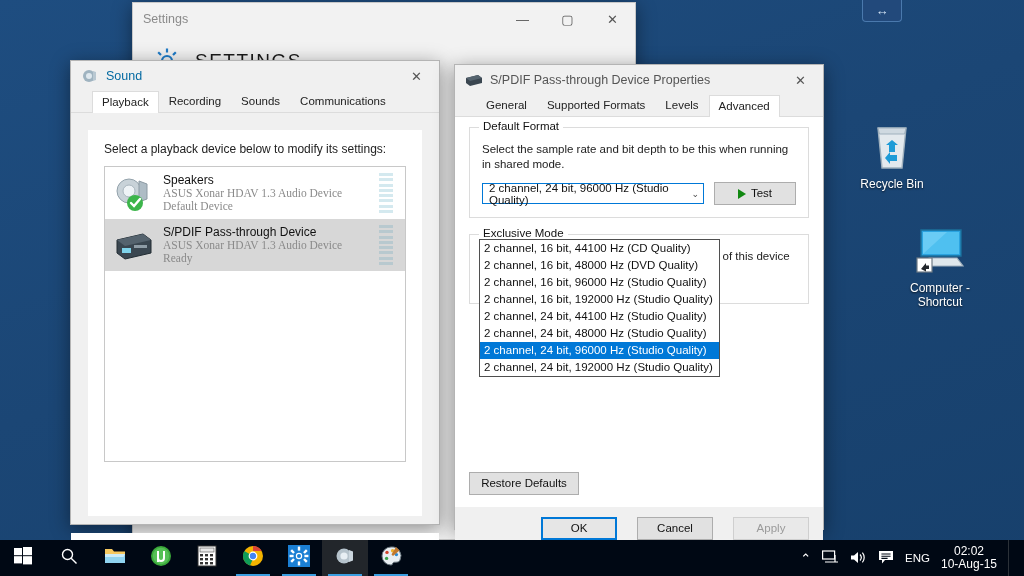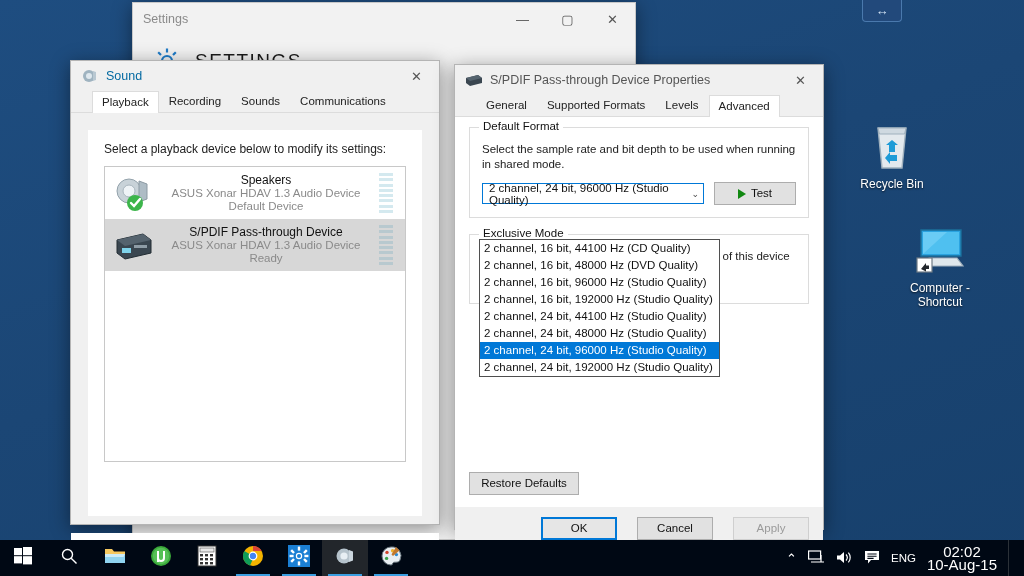--- a/index.html
+++ b/index.html
@@ -70,23 +70,23 @@
     background:#fff; border-color:#dcdcdc; position:relative; top:1px;
   }
   .panel { background:#fff; margin:17px; padding:12px 16px 0 16px; height:386px; }
   .panel-note { font-size:12px; color:#222; margin-bottom:10px; }
   .devlist {
     border:1px solid #c8c8c8; background:#fff; height:296px; overflow:hidden;
   }
   .devrow { display:flex; align-items:center; padding:7px 8px; gap:10px; height:52px; }
   .devrow.selected { background:#d7d7d7; }
   .devrow .devico { width:40px; height:38px; flex:none; position:relative; }
-  .devtext { flex:1; line-height:13px;text-align:center; }
+  .devtext { flex:1; line-height:13px; }
   .devtext .dn { font-size:12px; color:#111; }
-  .devtext .dd { font-size:11.5px; color:#8a8a8a; }
+  .devtext .dd { font-size:11.5px; color:#8a8a8a;font-family:Liberation Serif, serif; }
   .meter { width:14px; height:40px; display:flex; flex-direction:column;
            gap:2px; justify-content:space-between; flex:none; margin-right:4px; }
   .meter i { display:block; height:3px; background:#d4e9ef; }
   .devrow.selected .meter i { background:#b8c9cf; }
   .btnrow { display:flex; align-items:center; padding:10px 16px 0 16px; background:#fff; }
   .btn {
     font-size:11.5px; color:#111; background:#e1e1e1; border:1px solid #adadad;
     height:23px; min-width:70px; padding:0 10px; display:inline-flex;
     align-items:center; justify-content:center; line-height:1;
   }
@@ -150,21 +150,21 @@
   }
   .tb-item {
     width:46px; height:36px; display:flex; align-items:center;
     justify-content:center; position:relative;
   }
   .tb-item.active { background:#22262b; }
   .tb-item .run { position:absolute; bottom:0; left:6px; right:6px;
                   height:2px; background:#3a9ee0; }
   .tray { margin-left:auto; display:flex; align-items:center;
           color:#fff; font-size:11.5px; gap:11px; padding-right:10px; }
-  .clock { text-align:center; line-height:13px; font-size:15px; }
+  .clock { text-align:center; line-height:13px; font-size:12px; }
   .tray-edge { width:6px; height:36px; border-left:1px solid #2b3138; }
 </style>
 </head>
 <body>
 
 <div id="desktop">
 
   <div class="resize-widget">
     <span>↔</span>
   </div>
@@ -346,21 +346,21 @@
       <span class="tab">General</span>
       <span class="tab">Supported Formats</span>
       <span class="tab">Levels</span>
       <span class="tab active">Advanced</span>
     </div>
 
     <div class="sp-panel">
 
       <div class="group">
         <span class="legend">Default Format</span>
-        <div class="gtext">Select the sample rate and bit depth to be used when running in shared mode.</div>
+        <div class="gtext">Select the sample rate and bit depth to be this when running in shared mode.</div>
         <div class="combo-row">
           <span class="combo">
             <span class="cv">2 channel, 24 bit, 96000 Hz (Studio Quality)</span>
             <span class="carat">⌄</span>
           </span>
           <span class="btn testbtn" style="min-width:82px;">
             <span class="play"></span>
             <span>Test</span>
           </span>
         </div>

